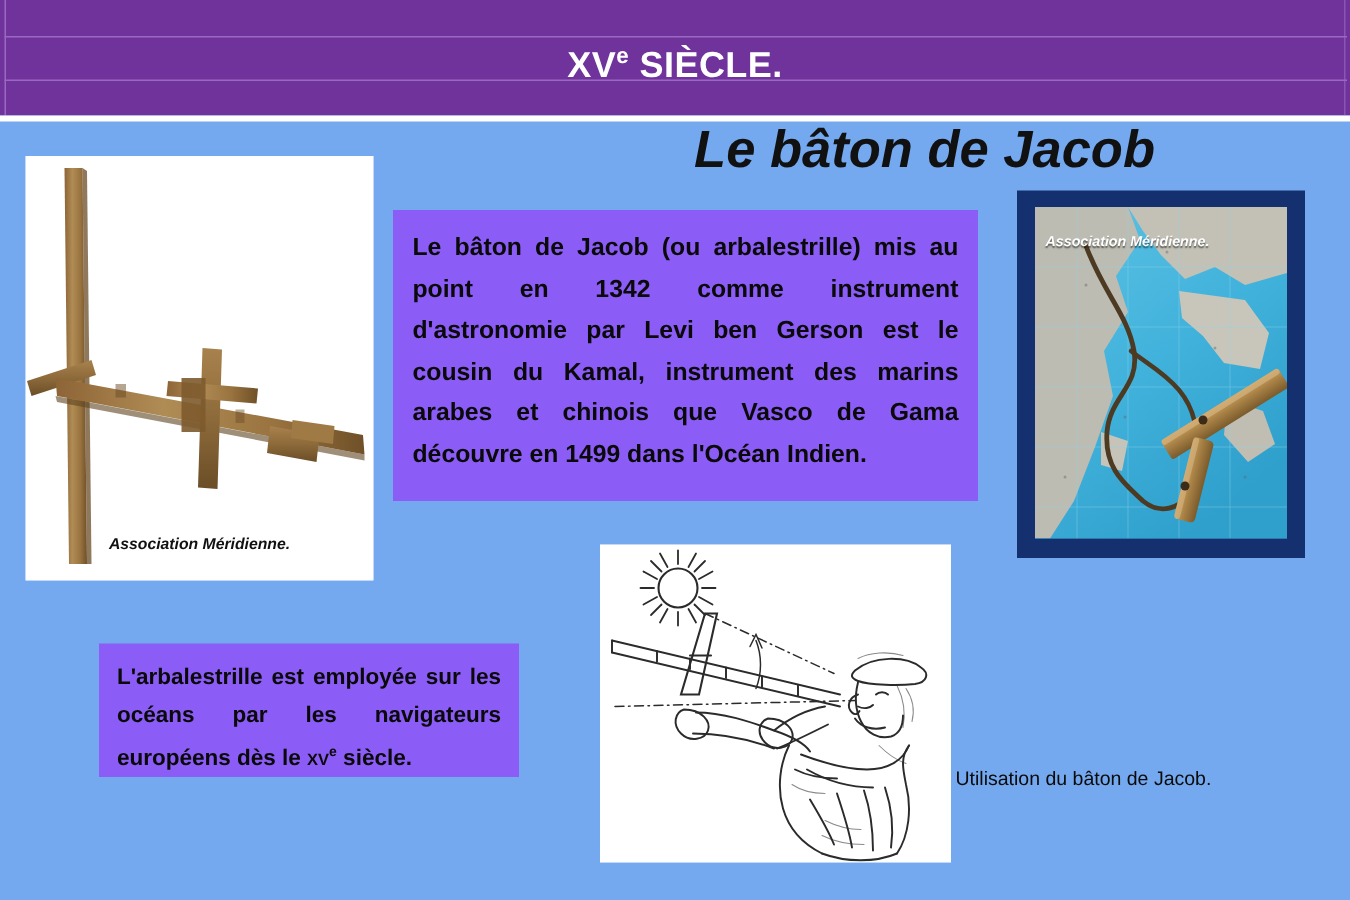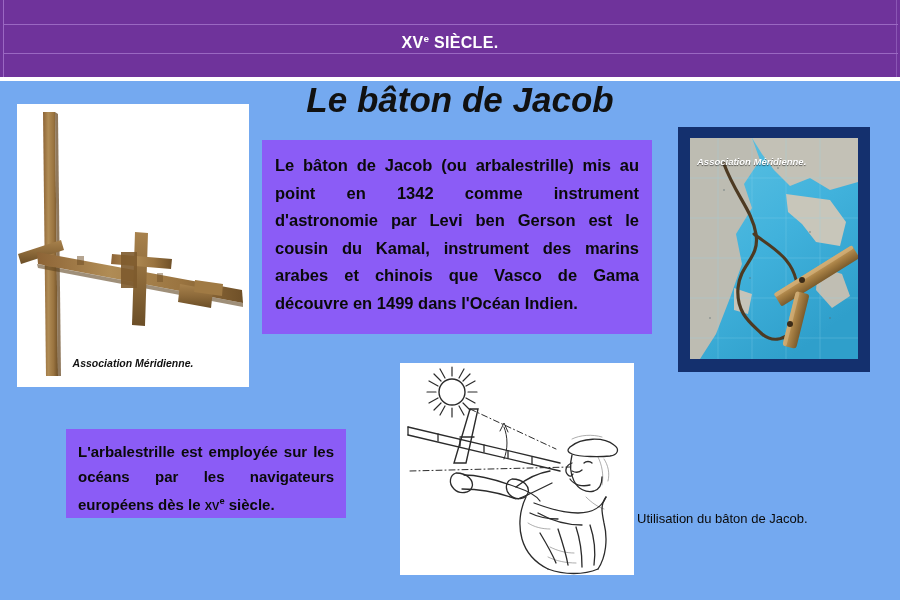--- a/index.html
+++ b/index.html
@@ -44,40 +44,40 @@
     width: 1px; height: 77px;
     background: #8a56b4;
   }
   #header-title {
     position: absolute;
     left: 0; top: 24px;
     width: 900px; height: 29px;
     line-height: 29px;
     text-align: center;
     color: #ffffff;
-    font-size: 16px;
+    font-size: 24px;
     font-weight: bold;
     letter-spacing: 0.3px;
     white-space: nowrap;
   }
   #header-title sup { font-size: 0.62em; vertical-align: super; }
 
   #header-white-strip {
     position: absolute;
     left: 0; top: 77px;
     width: 900px; height: 4px;
     background: #ffffff;
   }
 
   
   #slide-title {
     position: absolute;
     left: 150px; top: 80px;
     width: 620px;
-    text-align: center;
+    text-align: right;
     font-size: 35px;
     font-style: italic;
     font-weight: bold;
     color: #111111;
     white-space: nowrap;
   }
 
   
   .textbox {
     position: absolute;

